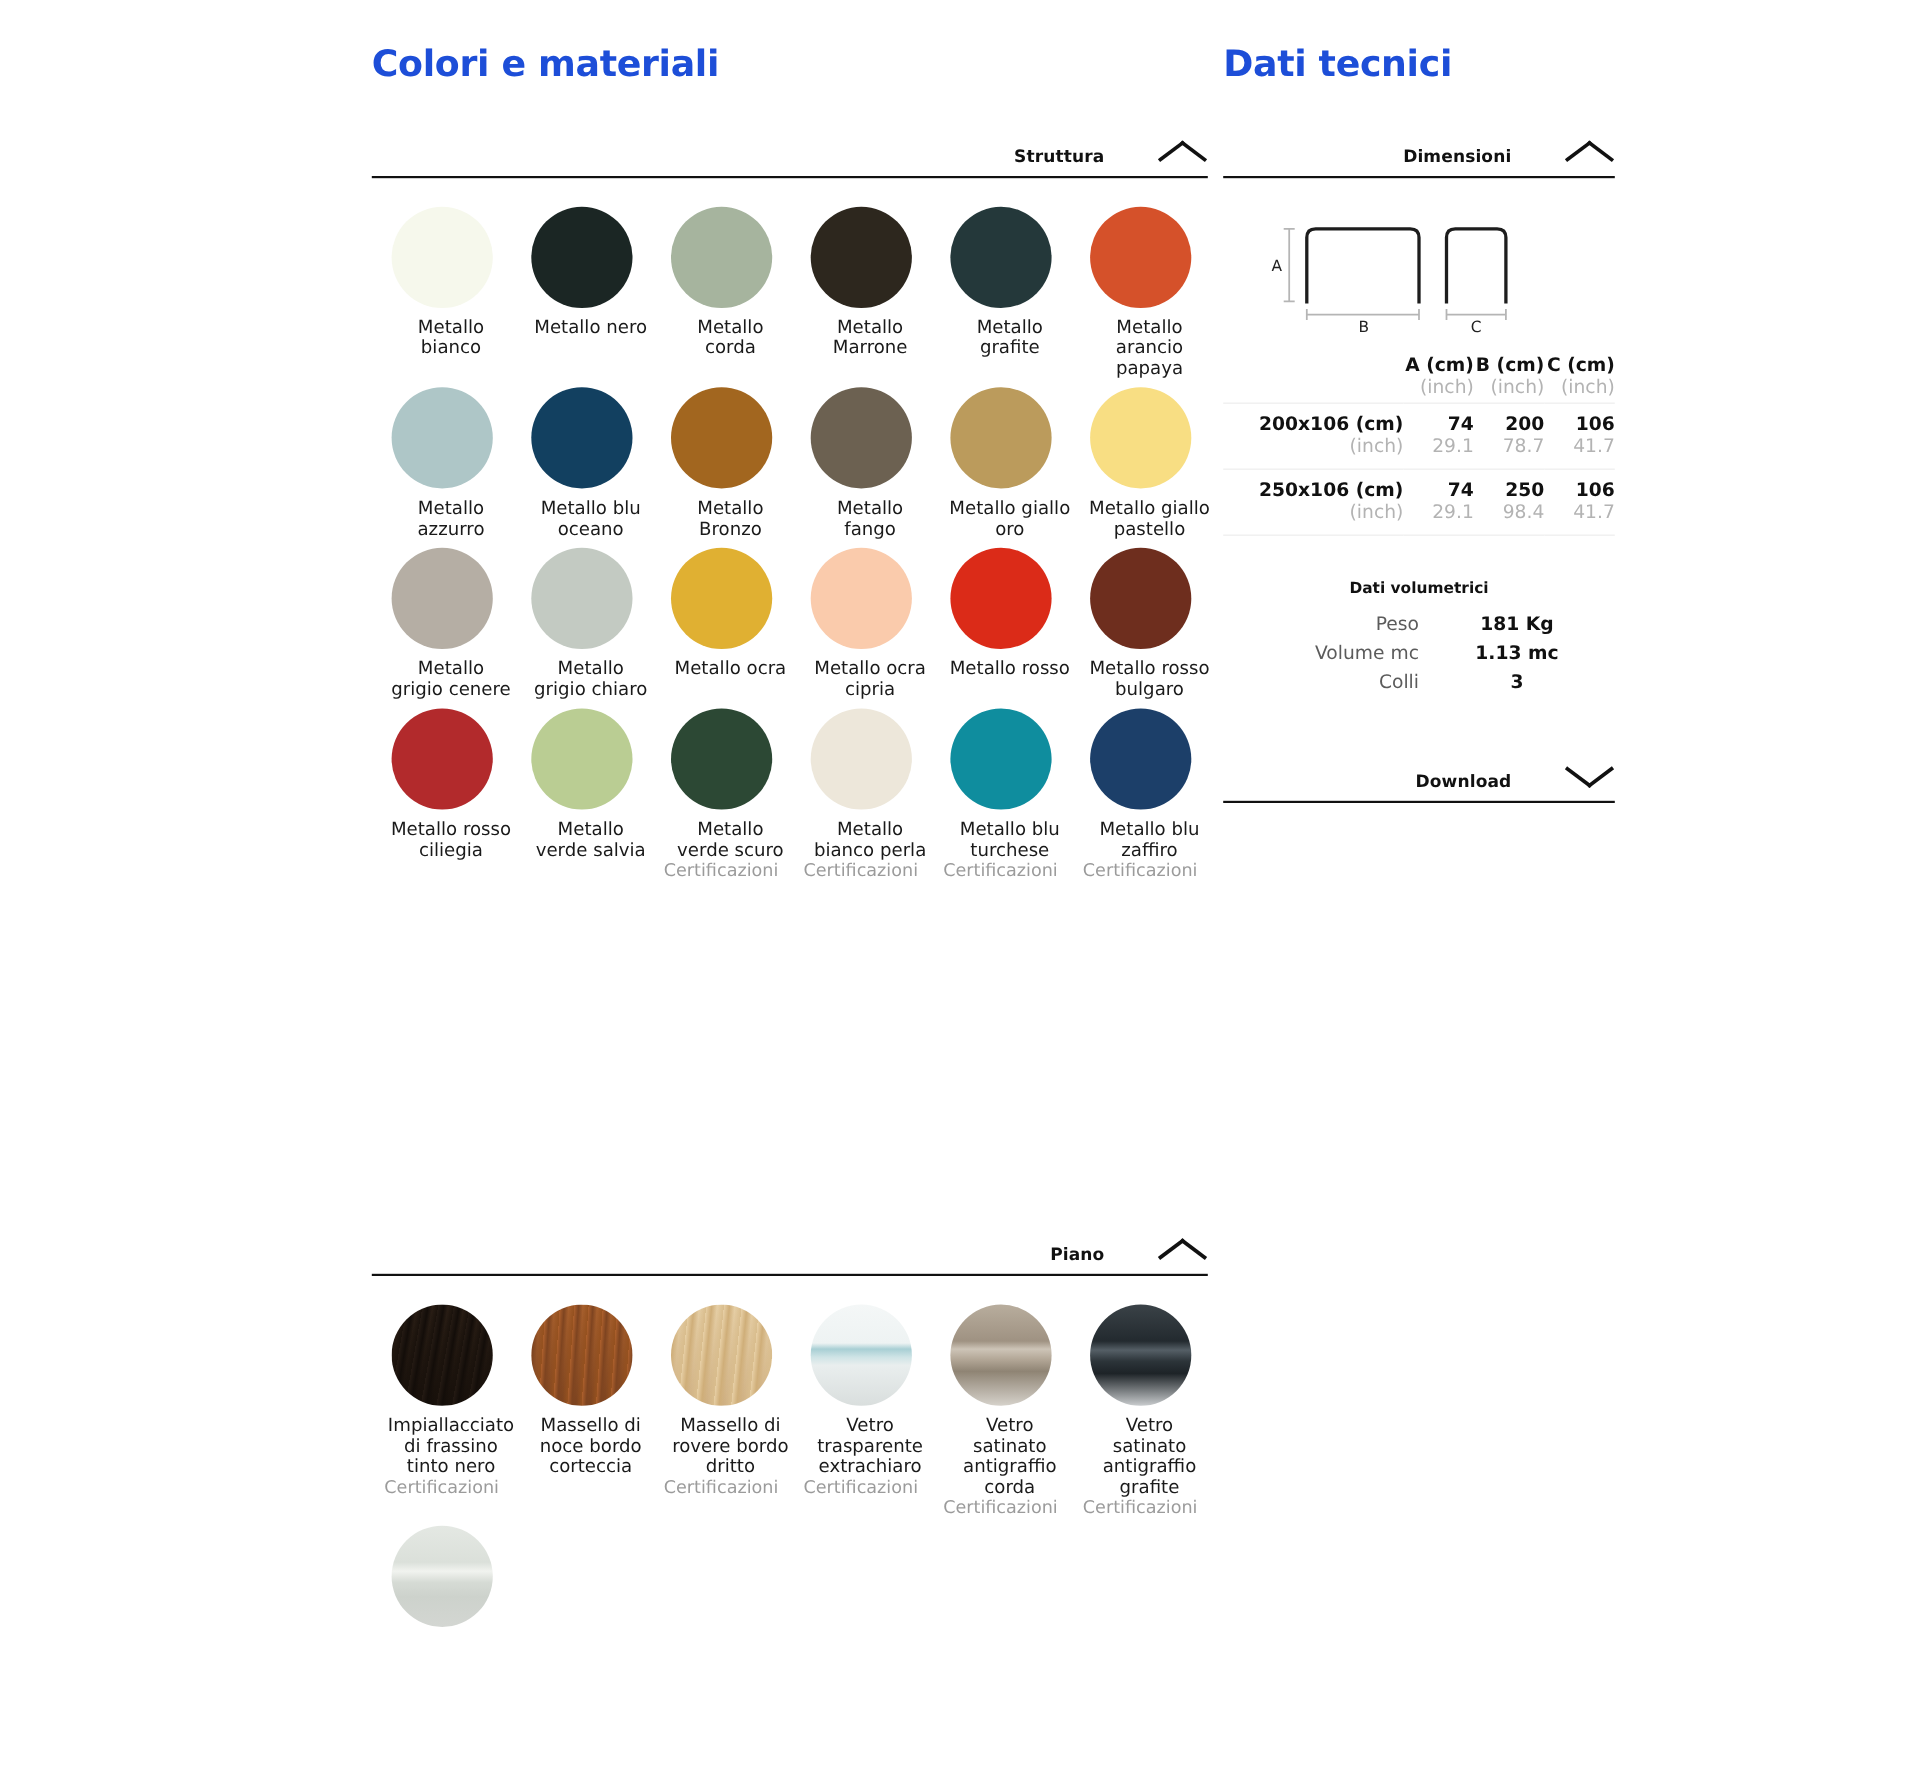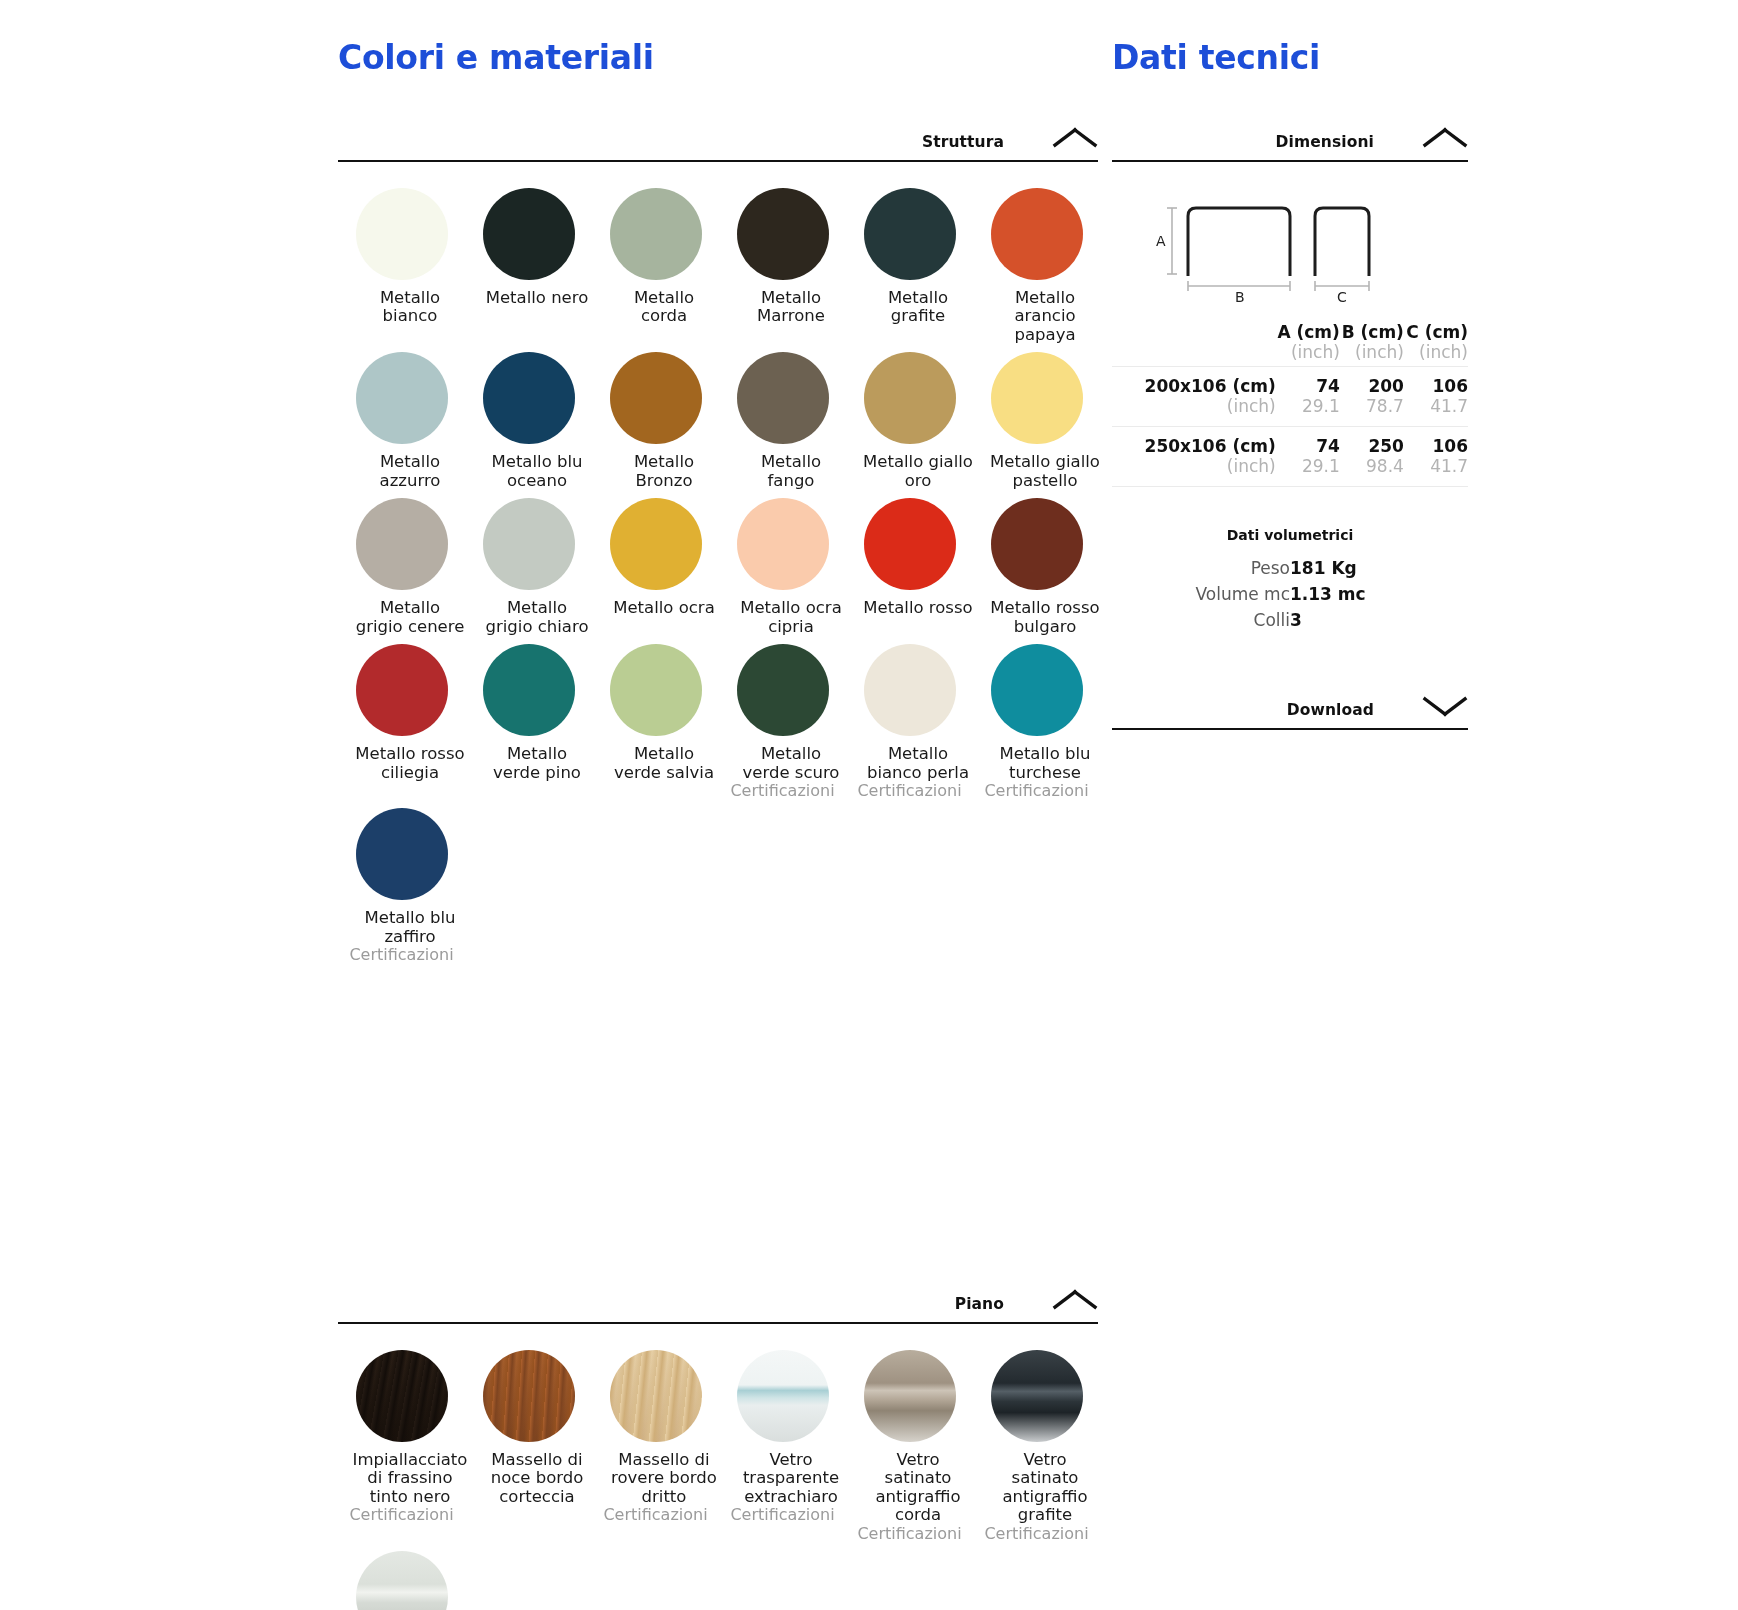--- a/index.html
+++ b/index.html
@@ -176,21 +176,21 @@
     padding: 3px 0;
     font-size: 17px;
   }
   .vol-key {
     text-align: right;
     width: 50%;
     color: #5b5b5b;
     padding-right: 26px;
   }
   .vol-val {
-    text-align: left;
+    text-align: center;
     width: 50%;
     font-weight: 700;
     color: #111111;
     padding-left: 26px;
   }
 
   .download-head { margin-top: 60px; }
   .spacer-piano { height: 315px; }
 </style>
 </head>
@@ -281,24 +281,20 @@
             <div class="swatch-dot" style="background: rgb(219, 43, 24);"></div>
             <div class="swatch-label">Metallo rosso</div>
           </div>
           <div class="swatch-cell">
             <div class="swatch-dot" style="background: rgb(110, 46, 30);"></div>
             <div class="swatch-label">Metallo rosso bulgaro</div>
           </div>
           <div class="swatch-cell">
             <div class="swatch-dot" style="background: rgb(178, 42, 44);"></div>
             <div class="swatch-label">Metallo rosso ciliegia</div>
-          </div>
-          <div class="swatch-cell">
-            <div class="swatch-dot" style="background: rgb(23, 115, 110);"></div>
-            <div class="swatch-label">Metallo verde pino</div>
           </div>
           <div class="swatch-cell">
             <div class="swatch-dot" style="background: rgb(186, 205, 147);"></div>
             <div class="swatch-label">Metallo verde salvia</div>
           </div>
           <div class="swatch-cell">
             <div class="swatch-dot" style="background: rgb(44, 72, 52);"></div>
             <div class="swatch-label">Metallo verde scuro</div>
             <div class="swatch-cert">Certificazioni</div>
           </div>

